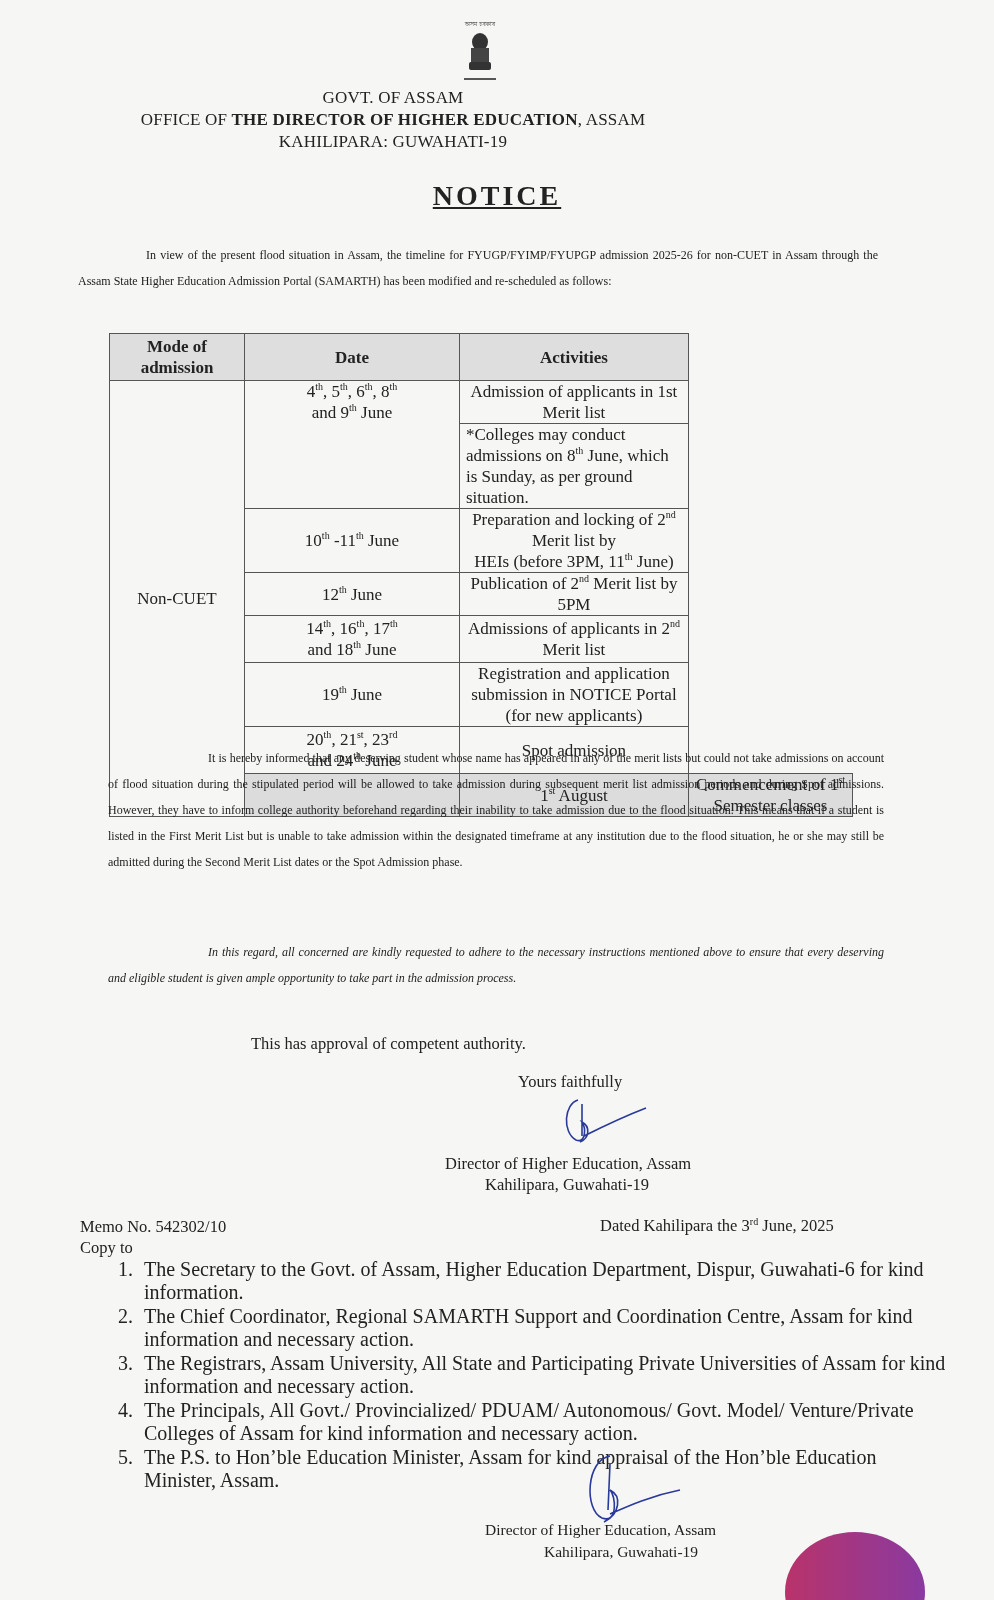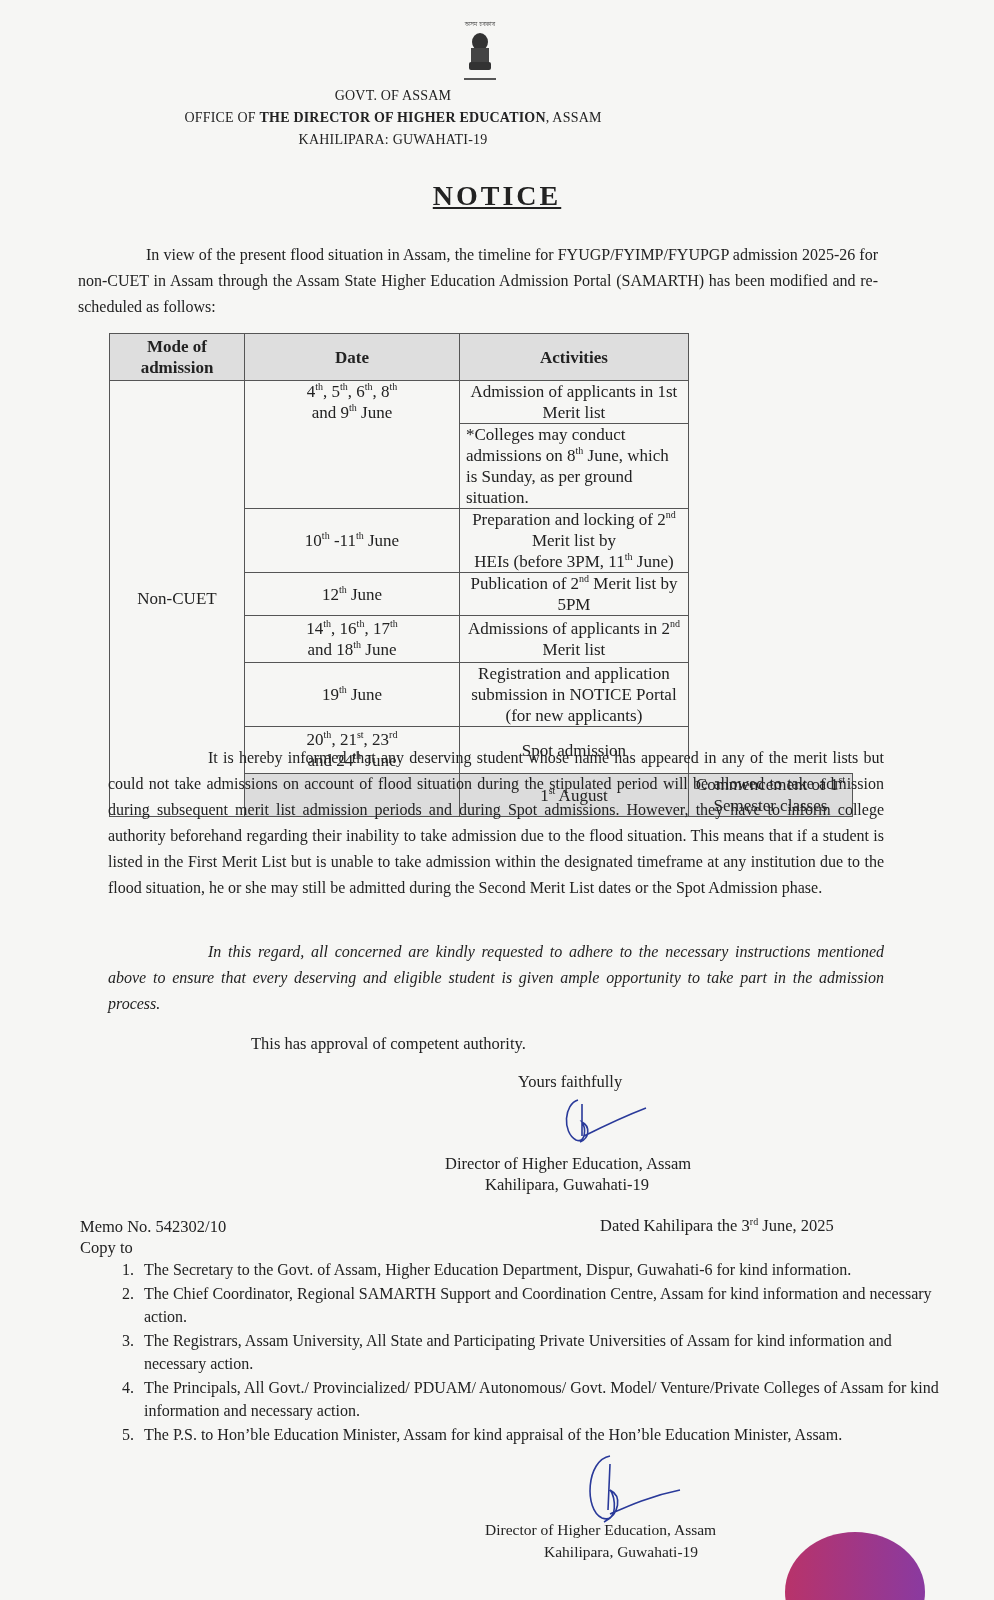--- a/index.html
+++ b/index.html
@@ -3,36 +3,36 @@
 <meta charset="utf-8">
 <style>
   html, body { margin:0; padding:0; }
   body {
     width:994px; height:1600px; overflow:hidden; position:relative;
     background:#f6f6f4;
     font-family:"Liberation Serif", serif; color:#222;
   }
   .page { position:absolute; left:0; top:0; width:994px; height:1600px; }
   .emblem { position:absolute; left:450px; top:18px; width:60px; height:66px; }
-  .hdr { position:absolute; left:0; width:786px; text-align:center; font-size:14px; letter-spacing:0.2px; }
+  .hdr { position:absolute; left:0; width:786px; text-align:center; font-size:17px; letter-spacing:0.2px; }
   .hdr b { font-weight:bold; }
   .notice-title { position:absolute; left:0; width:994px; top:180px; text-align:center;
     font-size:28px; font-weight:bold; letter-spacing:3px; text-decoration:underline; }
-  .para { position:absolute; font-size:16px; line-height:26px; text-align:justify; }
+  .para { position:absolute; font-size:12px; line-height:26px; text-align:justify; }
   .para .ind { display:inline-block; width:68px; }
   table.sched { position:absolute; left:109px; top:333px; width:744px; border-collapse:collapse;
     font-size:17px; }
   table.sched td, table.sched th { border:1.5px solid #555; text-align:center; padding:0 6px; line-height:21px; }
   table.sched th { background:#dedede; font-weight:bold; }
   table.sched tr.last td { background:#dcdcdc; }
   sup { font-size:10px; line-height:0; }
   .left { text-align:left !important; }
   .plain { position:absolute; font-size:16.5px; }
   ol.copy { position:absolute; left:80px; top:1258px; width:810px; margin:0; padding-left:58px;
-    font-size:16px; line-height:23px; }
+    font-size:20px; line-height:23px; }
   ol.copy li { padding-left:6px; margin-bottom:1px; }
   .sig { position:absolute; }
   .blob { position:absolute; left:785px; top:1532px; width:140px; height:120px; border-radius:50%;
     background:linear-gradient(90deg,#b8336a,#8a3aa0); }
 </style>
 </head>
 <body>
 
 <div class="page">
 

